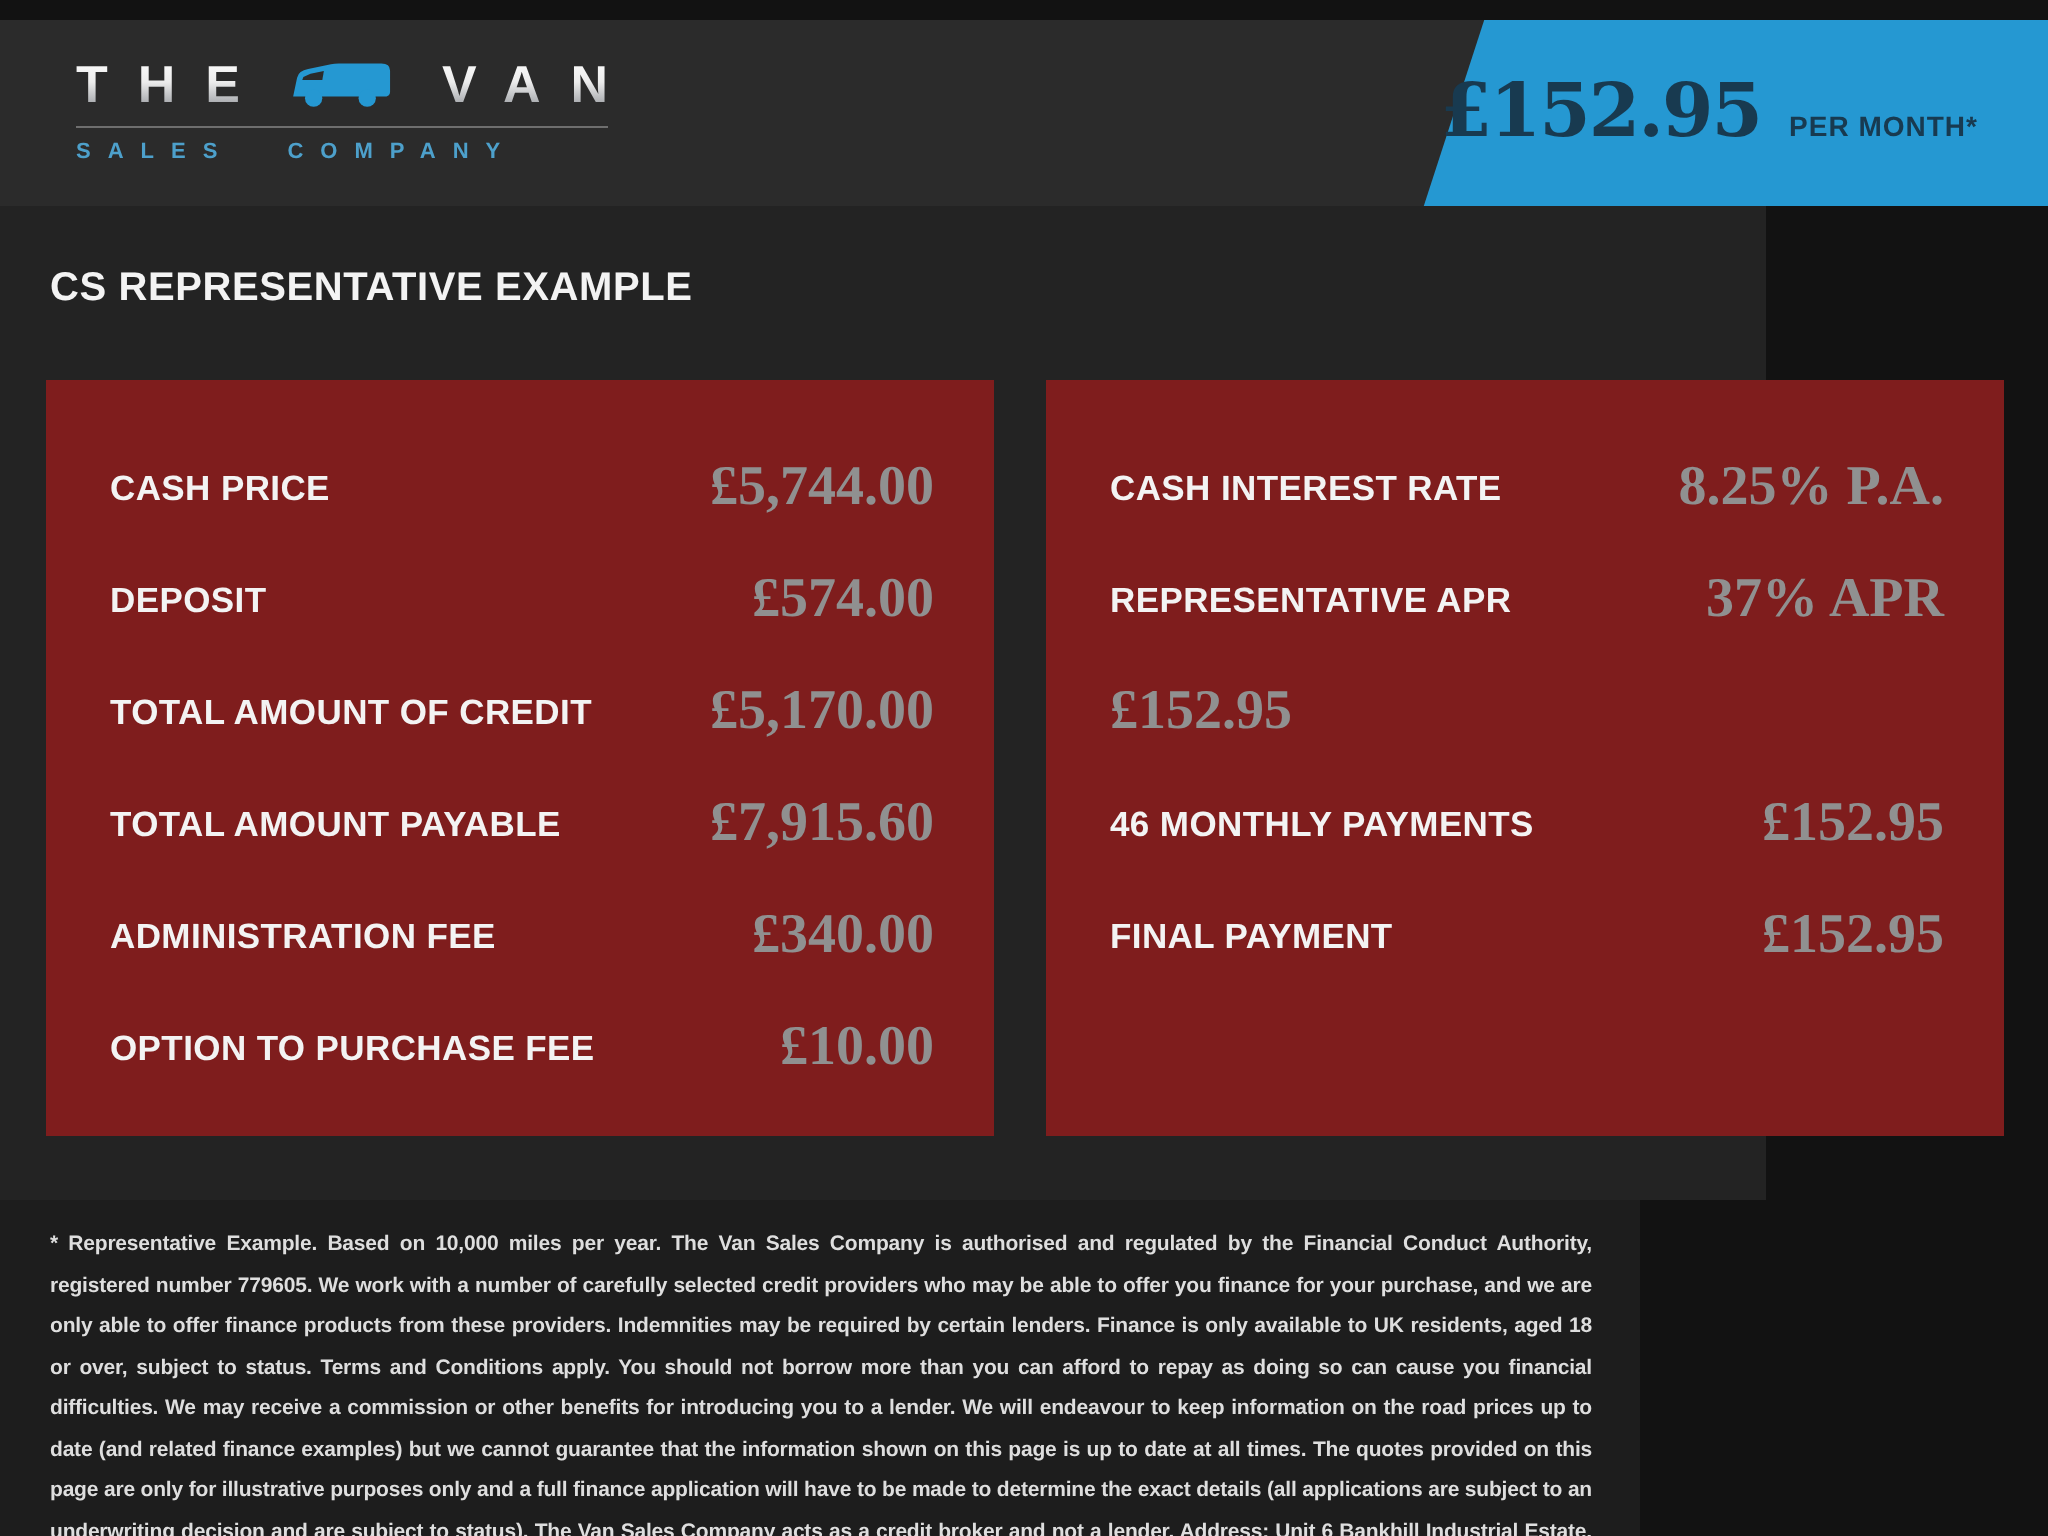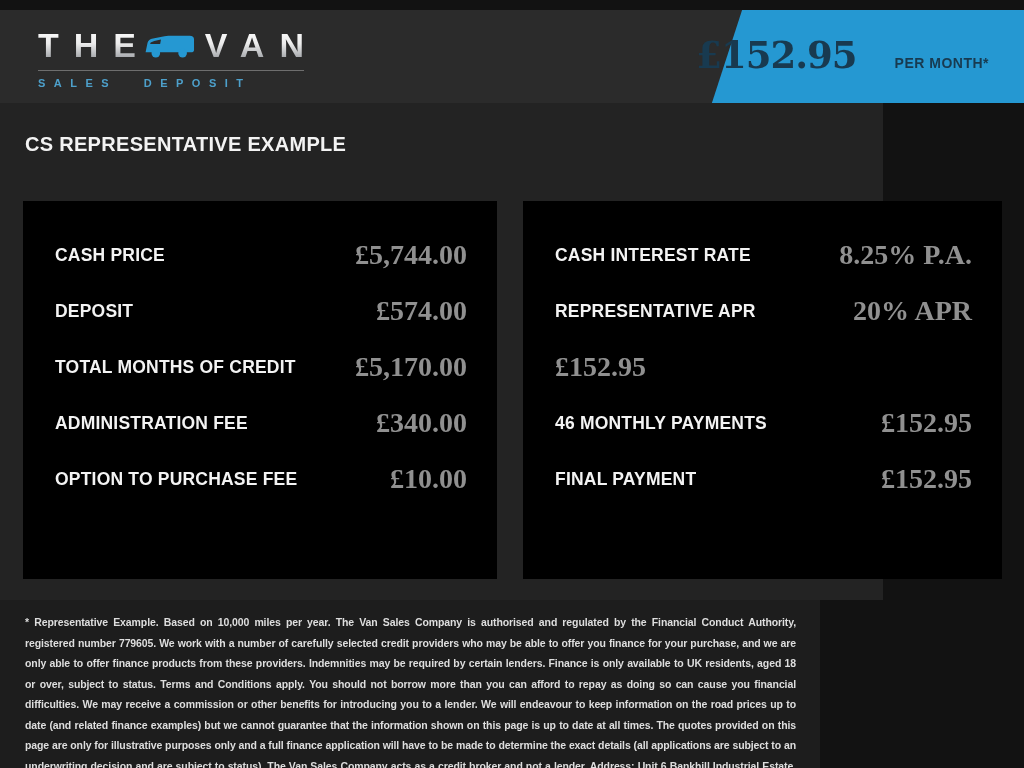--- a/index.html
+++ b/index.html
@@ -22,28 +22,28 @@
   }
   .price-block {
     position:absolute; right:35px; top:50%; transform:translateY(-54%);
     display:flex; align-items:baseline; gap:14px; z-index:2;
   }
   .price-amount {
     font-family:"DejaVu Serif", serif; font-weight:bold;
     font-size:37px; color:#183a50; letter-spacing:-1px;
   }
   .price-per {
-    font-size:14px; font-weight:bold; color:#183a50; letter-spacing:.5px;margin-left:24px;
+    font-size:14px; font-weight:bold; color:#183a50; letter-spacing:.5px;
   }
 
   
   .logo { position:absolute; left:38px; top:16px; width:266px; }
   .logo-row1 {
     display:flex; align-items:center; justify-content:space-between;
-    font-size:34px; font-weight:bold;
+    font-size:26px; font-weight:bold;
   }
   .metal {
     letter-spacing:15px; margin-right:-15px;
     background:linear-gradient(180deg,#ffffff 0%,#ececec 45%,#82868c 100%);
     -webkit-background-clip:text; background-clip:text; color:transparent;
   }
   .logo-divider { border-top:1px solid #6e6e6e; margin-top:5px; }
   .logo-tagline {
     margin-top:6px; font-size:11px; font-weight:bold; color:#4da0cb;
     letter-spacing:8.5px; word-spacing:15px; white-space:nowrap;
@@ -53,21 +53,21 @@
   
   .main {
     position:absolute; left:0; top:103px; width:883px; height:497px;
     background:#232323;
   }
   .page-title {
     position:absolute; left:25px; top:30px;
     font-size:20px; font-weight:bold; color:#f3f3f3; letter-spacing:.3px;
   }
   .panel {
-    position:absolute; top:98px; height:378px; background:#000000;
+    position:absolute; top:87px; height:378px; background:#7f1d1d;
     padding:26px 30px 16px 32px;
     display:flex; flex-direction:column;
   }
   .panel-left  { left:23px;  width:474px; }
   .panel-right { left:523px; width:479px; }
   .frow {
     height:56px; display:flex; align-items:center;
     justify-content:space-between; gap:10px;
   }
   .flabel {
@@ -101,21 +101,21 @@
         <svg class="van-svg" width="52" height="32" viewBox="0 0 66 38" aria-hidden="true">
           <path d="M2 27 L4.5 15 Q5.5 10.5 11.5 9.5 L26 6.5 Q28 6 31 6 L58 6 Q63.5 6 63.5 10.5 L63.5 24 Q63.5 27 59.5 27 Z" fill="#2598d2"></path>
           <circle cx="15" cy="28" r="5.5" fill="#2598d2"></circle>
           <circle cx="49" cy="28" r="5.5" fill="#2598d2"></circle>
           <path d="M8.5 14.5 L13 12.5 L21.5 10.8 L20.5 16.5 L7.8 16.5 Z" fill="#2b2b2b"></path>
         </svg>
       </span>
       <span class="metal">VAN</span>
     </div>
     <div class="logo-divider"></div>
-    <div class="logo-tagline">SALES DEPOSIT</div>
+    <div class="logo-tagline">SALES COMPANY</div>
   </div>
 
   <div class="price-shape"></div>
   <div class="price-block">
     <span class="price-amount">£152.95</span>
     <span class="price-per">PER MONTH*</span>
   </div>
 </div>
 
 <div class="main">
@@ -124,41 +124,45 @@
   <div class="panel panel-left">
     <div class="frow">
       <span class="flabel">CASH PRICE</span>
       <span class="fvalue">£5,744.00</span>
     </div>
     <div class="frow">
       <span class="flabel">DEPOSIT</span>
       <span class="fvalue">£574.00</span>
     </div>
     <div class="frow">
-      <span class="flabel">TOTAL MONTHS OF CREDIT</span>
+      <span class="flabel">TOTAL AMOUNT OF CREDIT</span>
       <span class="fvalue">£5,170.00</span>
+    </div>
+    <div class="frow">
+      <span class="flabel">TOTAL AMOUNT PAYABLE</span>
+      <span class="fvalue">£7,915.60</span>
     </div>
     <div class="frow">
       <span class="flabel">ADMINISTRATION FEE</span>
       <span class="fvalue">£340.00</span>
     </div>
     <div class="frow">
       <span class="flabel">OPTION TO PURCHASE FEE</span>
       <span class="fvalue">£10.00</span>
     </div>
   </div>
 
   <div class="panel panel-right">
     <div class="frow">
       <span class="flabel">CASH INTEREST RATE</span>
       <span class="fvalue">8.25% P.A.</span>
     </div>
     <div class="frow">
       <span class="flabel">REPRESENTATIVE APR</span>
-      <span class="fvalue">20% APR</span>
+      <span class="fvalue">37% APR</span>
     </div>
     <div class="frow">
       <span class="fvalue">£152.95</span>
     </div>
     <div class="frow">
       <span class="flabel">46 MONTHLY PAYMENTS</span>
       <span class="fvalue">£152.95</span>
     </div>
     <div class="frow">
       <span class="flabel">FINAL PAYMENT</span>

